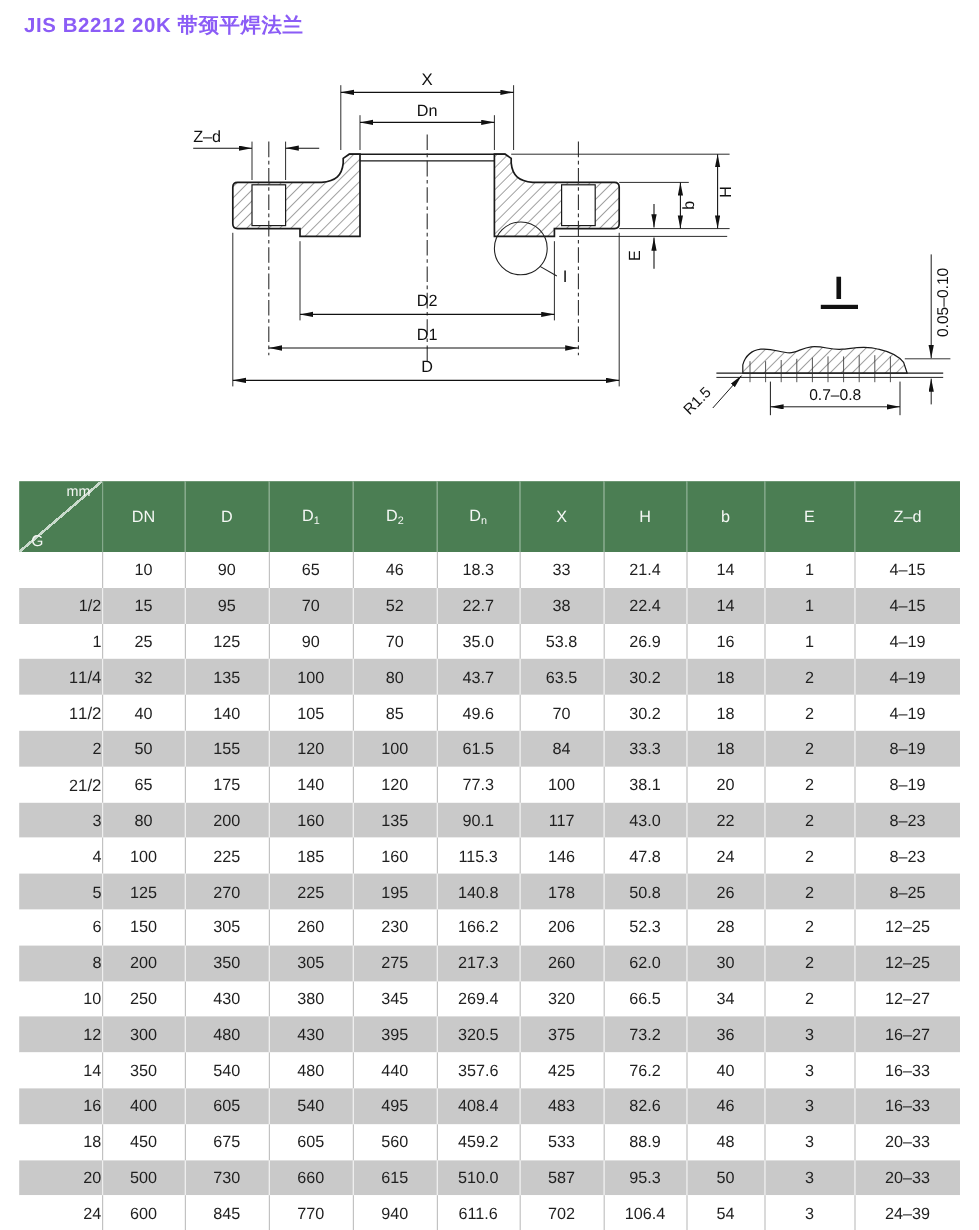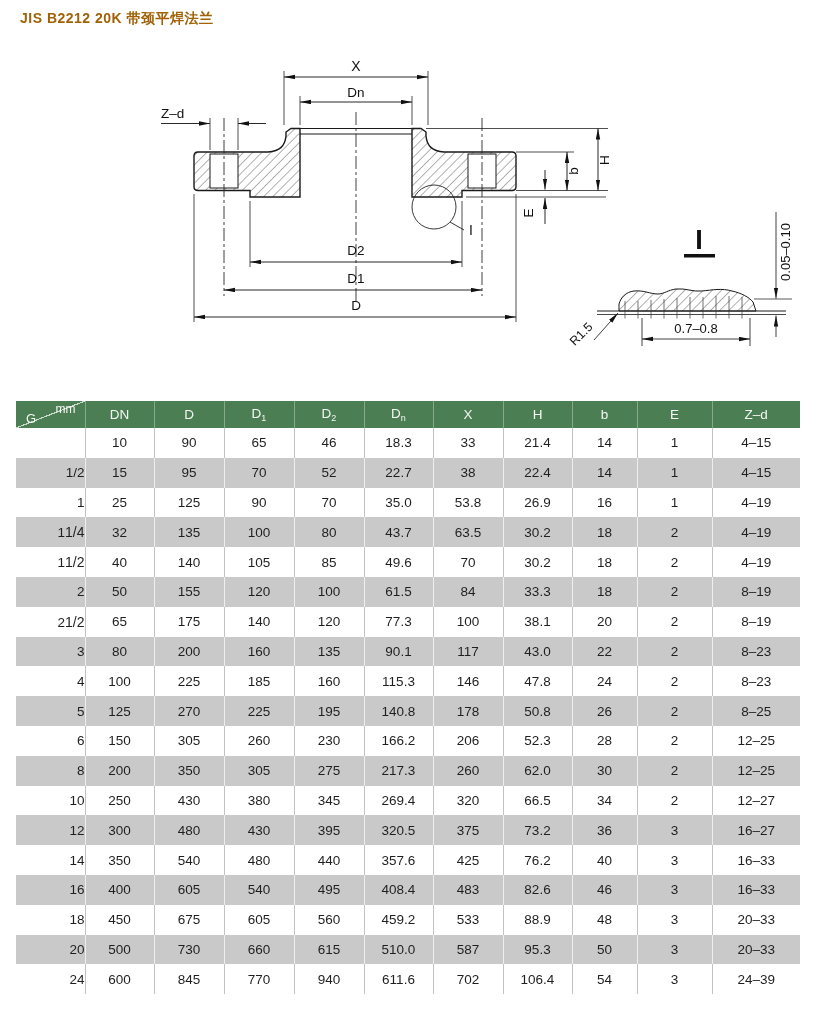--- a/index.html
+++ b/index.html
@@ -1,33 +1,33 @@
 <!DOCTYPE html>
 <html><head>
 <meta charset="utf-8">
 <style>
   html,body{margin:0;padding:0;}
   body{
     width:816px;height:1025px;position:relative;background:#ffffff;
     font-family:"Liberation Sans",sans-serif;color:#1a1a1a;overflow:hidden;
   }
   #page-title{
-    position:absolute;left:20px;top:10px;font-size:14px;font-weight:600;
-    letter-spacing:.5px;color:#a16207;
+    position:absolute;left:20px;top:10px;font-size:17px;font-weight:600;
+    letter-spacing:.5px;color:#8b5cf6;
   }
   #drawing-svg{position:absolute;left:0;top:0;}
   
   #spec-table{
     position:absolute;left:16px;top:401px;width:784px;
     border-collapse:collapse;table-layout:fixed;
     font-family:"Liberation Sans",sans-serif;
   }
   #spec-table thead th{
     background:#4b7e53;color:#f4f7f4;height:27px;font-weight:400;
-    font-size:13.5px;text-align:center;padding:0;
+    font-size:13.5px;text-align:center;padding:16px;
   }
   #spec-table thead th + th{border-left:1px solid #85aa8c;}
   #spec-table tbody td{
     height:29.8px;text-align:center;font-size:13.5px;color:#1f1f1f;
     padding:0;background:#ffffff;border-left:1px solid #c2c2c2;
   }
   #spec-table tbody td:first-child{border-left:none;text-align:right;}
   #spec-table tbody tr:nth-child(even) td{background:#c9c9c9;border-left:1px solid #eeeeee;}
   #spec-table tbody tr:nth-child(even) td:first-child{border-left:none;}
   .hsub{font-size:9px;vertical-align:-3px;}

